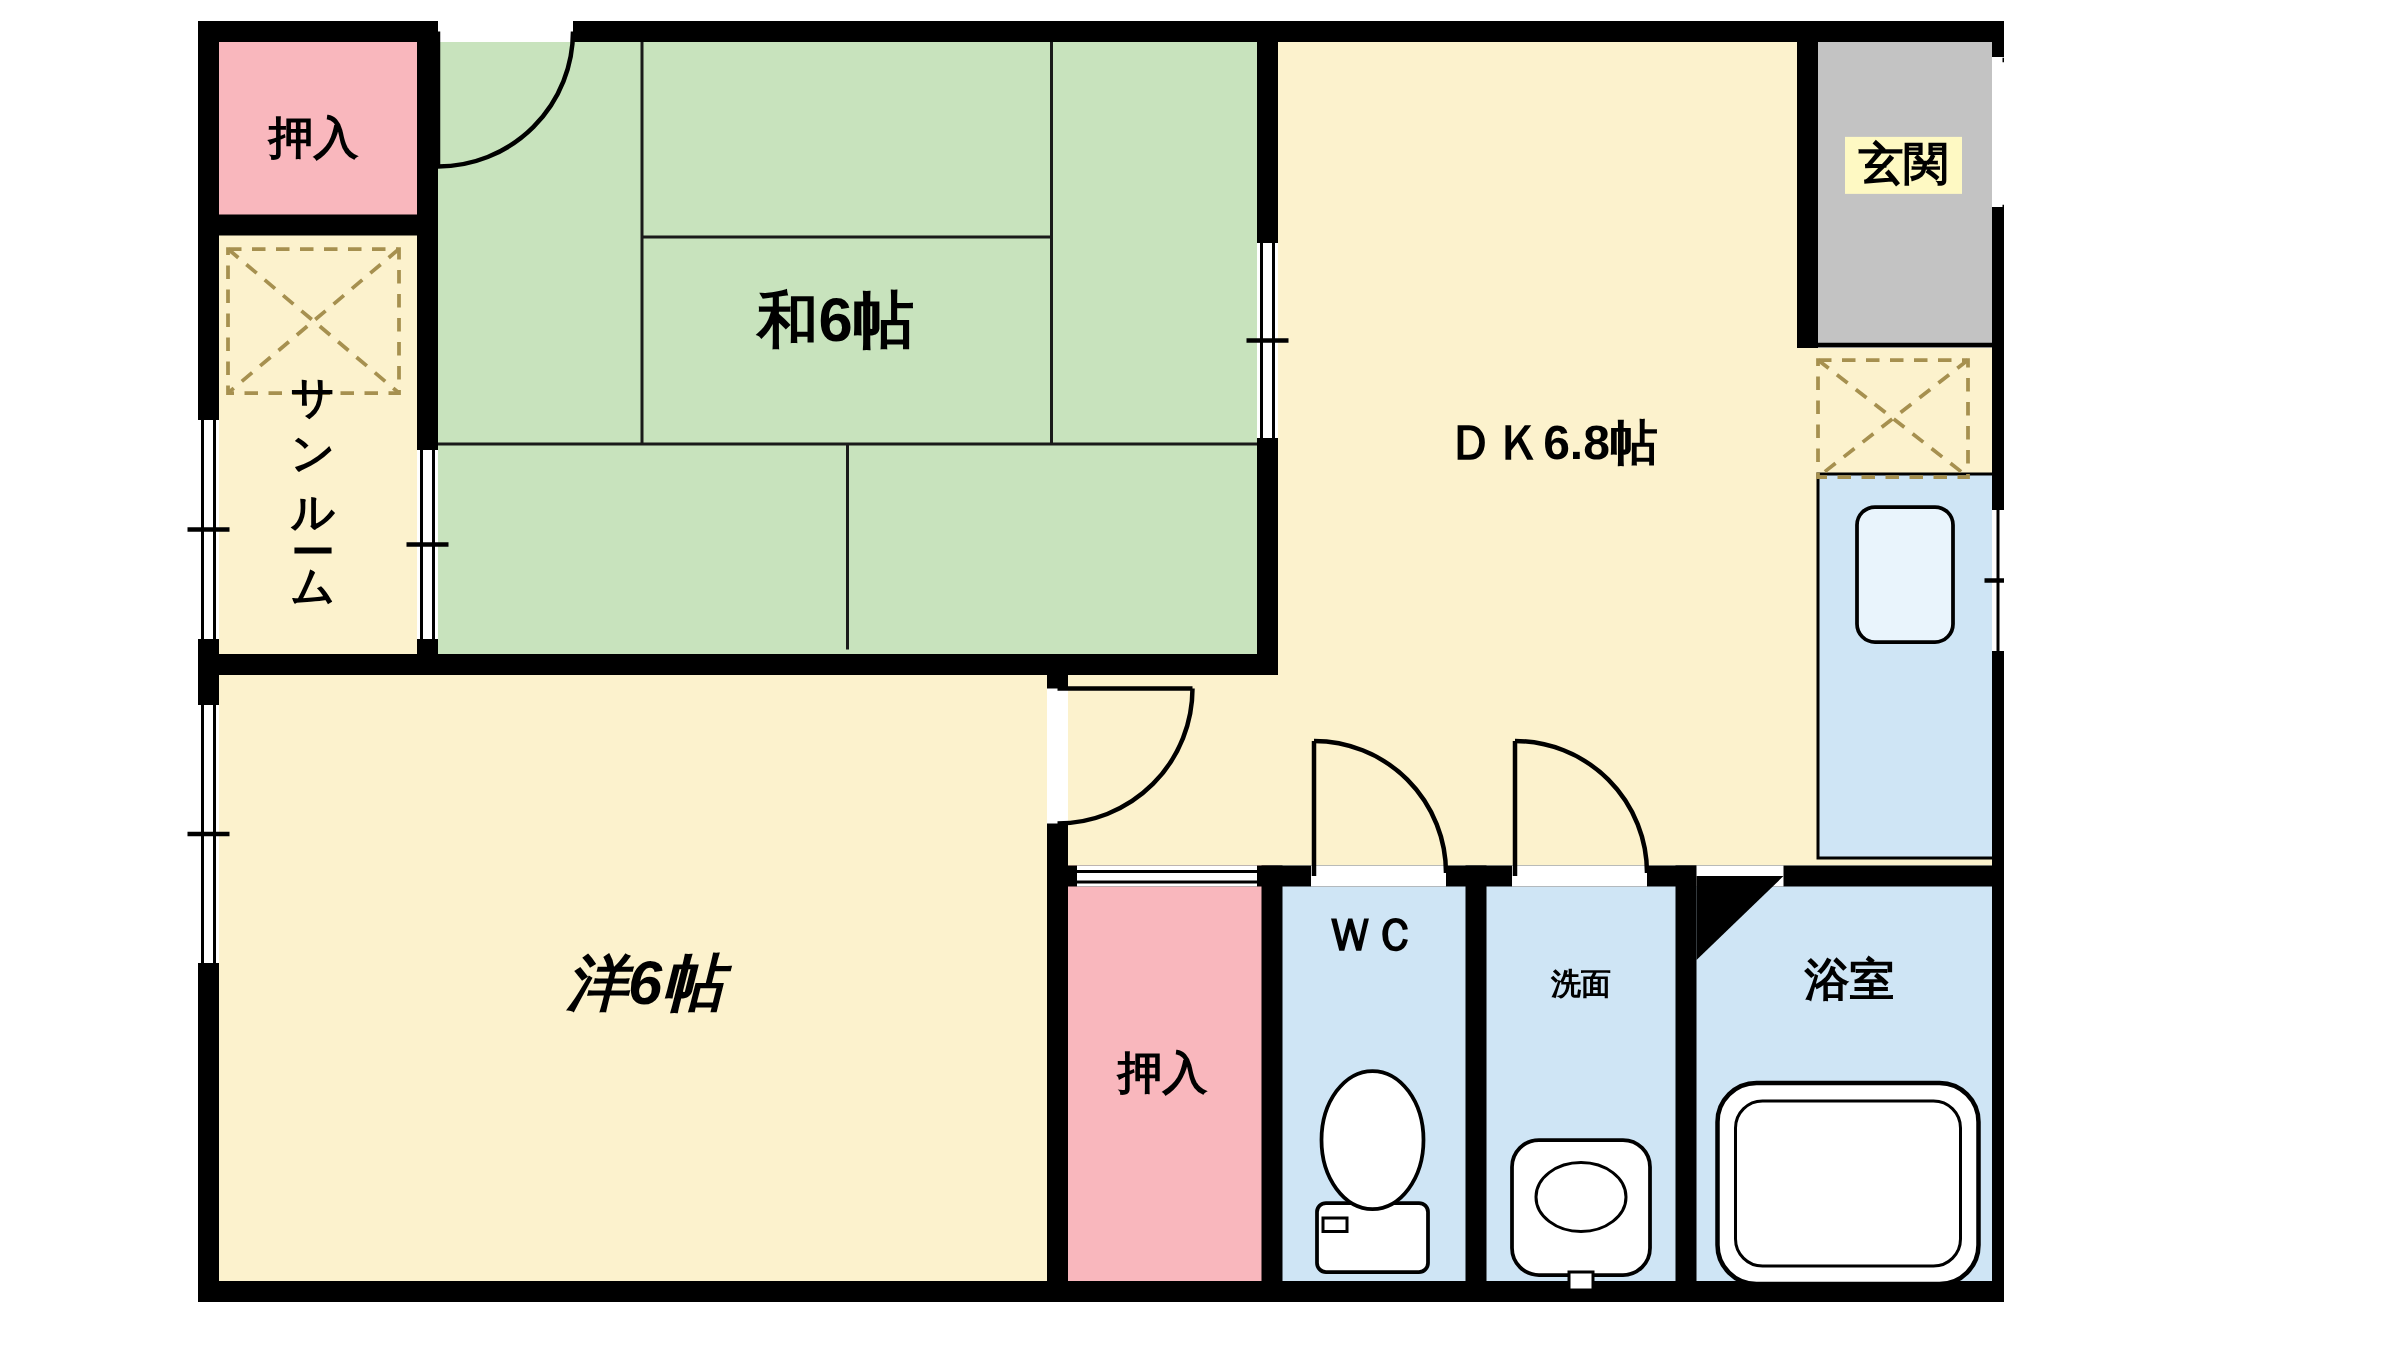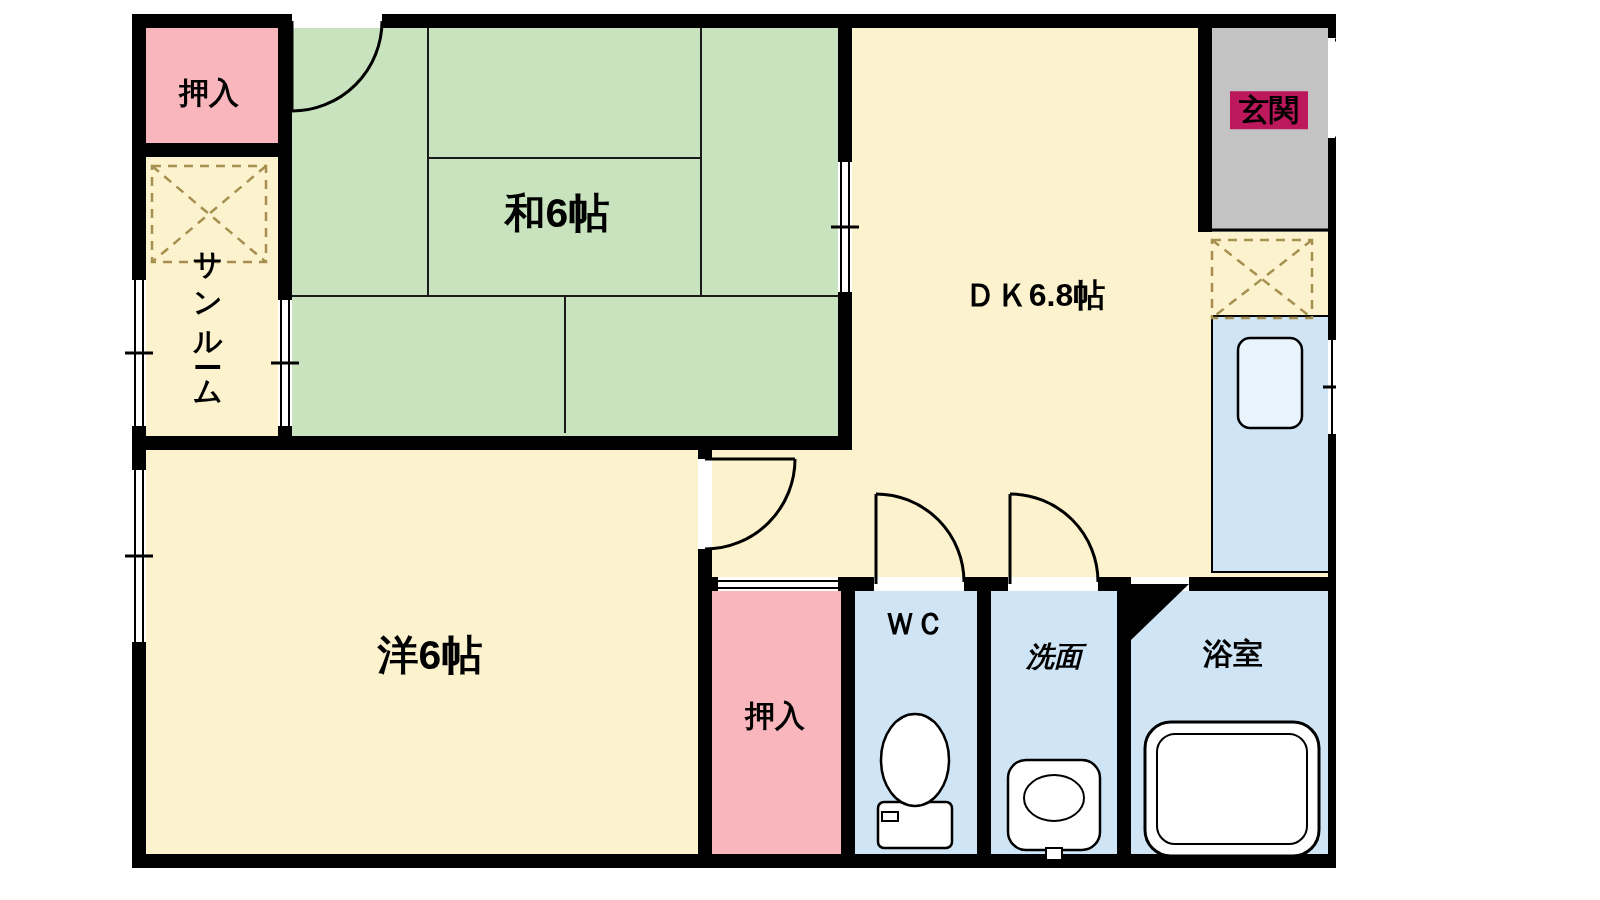--- a/index.html
+++ b/index.html
@@ -2,25 +2,25 @@
 <html><head>
 <meta charset="utf-8">
 <style>
   html,body{margin:0;padding:0;background:#fff;}
   #plan{position:relative;width:1336px;height:900px;background:#fff;overflow:hidden;
         font-family:"Liberation Sans","DejaVu Sans",sans-serif;}
   #plan svg{position:absolute;left:0;top:0;}
   .lbl{position:absolute;transform:translate(-50%,-50%);font-weight:700;color:#000;
        white-space:nowrap;line-height:1.05;}
   .lbl-sm{font-size:30px;}
-  .lbl-xs{font-size:28px;font-style:italic;}
+  .lbl-xs{font-size:20px;}
   .lbl-lg{font-size:41px;}
   .lbl-xl{font-size:32px;}
   .lbl-vert{writing-mode:vertical-rl;font-size:29px;letter-spacing:7px;}
-  .lbl-boxed{background:#be185d;padding:3px 9px;}
+  .lbl-boxed{background:#fef9c3;padding:3px 9px;}
 </style>
 </head>
 <body>
 
 <div id="plan">
 
   <svg width="1600" height="900" viewBox="0 0 1600 900">
 
     <g>
       <rect x="132" y="14" width="155" height="140" fill="#f9b7bd"></rect>
@@ -166,19 +166,19 @@
       <circle cx="1492" cy="812" r="50" fill="#fff" stroke="#000" stroke-width="3.5"></circle>
       <polygon points="1438,818 1549,772 1521,812 1553,849" fill="#000"></polygon>
     </g>
   </svg>
 
   <div class="lbl lbl-sm" style="left:209px;top:93px;">押入</div>
   <div class="lbl lbl-vert" style="left:208px;top:315px;">サンルーム</div>
   <div class="lbl lbl-lg" style="left:557px;top:214px;">和6帖</div>
   <div class="lbl lbl-xl" style="left:1035px;top:296px;">ＤＫ6.8帖</div>
   <div class="lbl lbl-sm lbl-boxed" style="left:1269px;top:110px;">玄関</div>
-  <div class="lbl lbl-lg" style="left:430px;top:656px;">洋6帖</div>
+  <div class="lbl lbl-lg" style="left:430px;top:656px;font-style:italic;">洋6帖</div>
   <div class="lbl lbl-sm" style="left:775px;top:716px;">押入</div>
   <div class="lbl lbl-sm" style="left:915px;top:624px;">ＷＣ</div>
   <div class="lbl lbl-xs" style="left:1054px;top:657px;">洗面</div>
   <div class="lbl lbl-sm" style="left:1233px;top:657px;font-family:Liberation Mono, monospace;">浴室</div>
 
 </div>
 
 </body></html>

